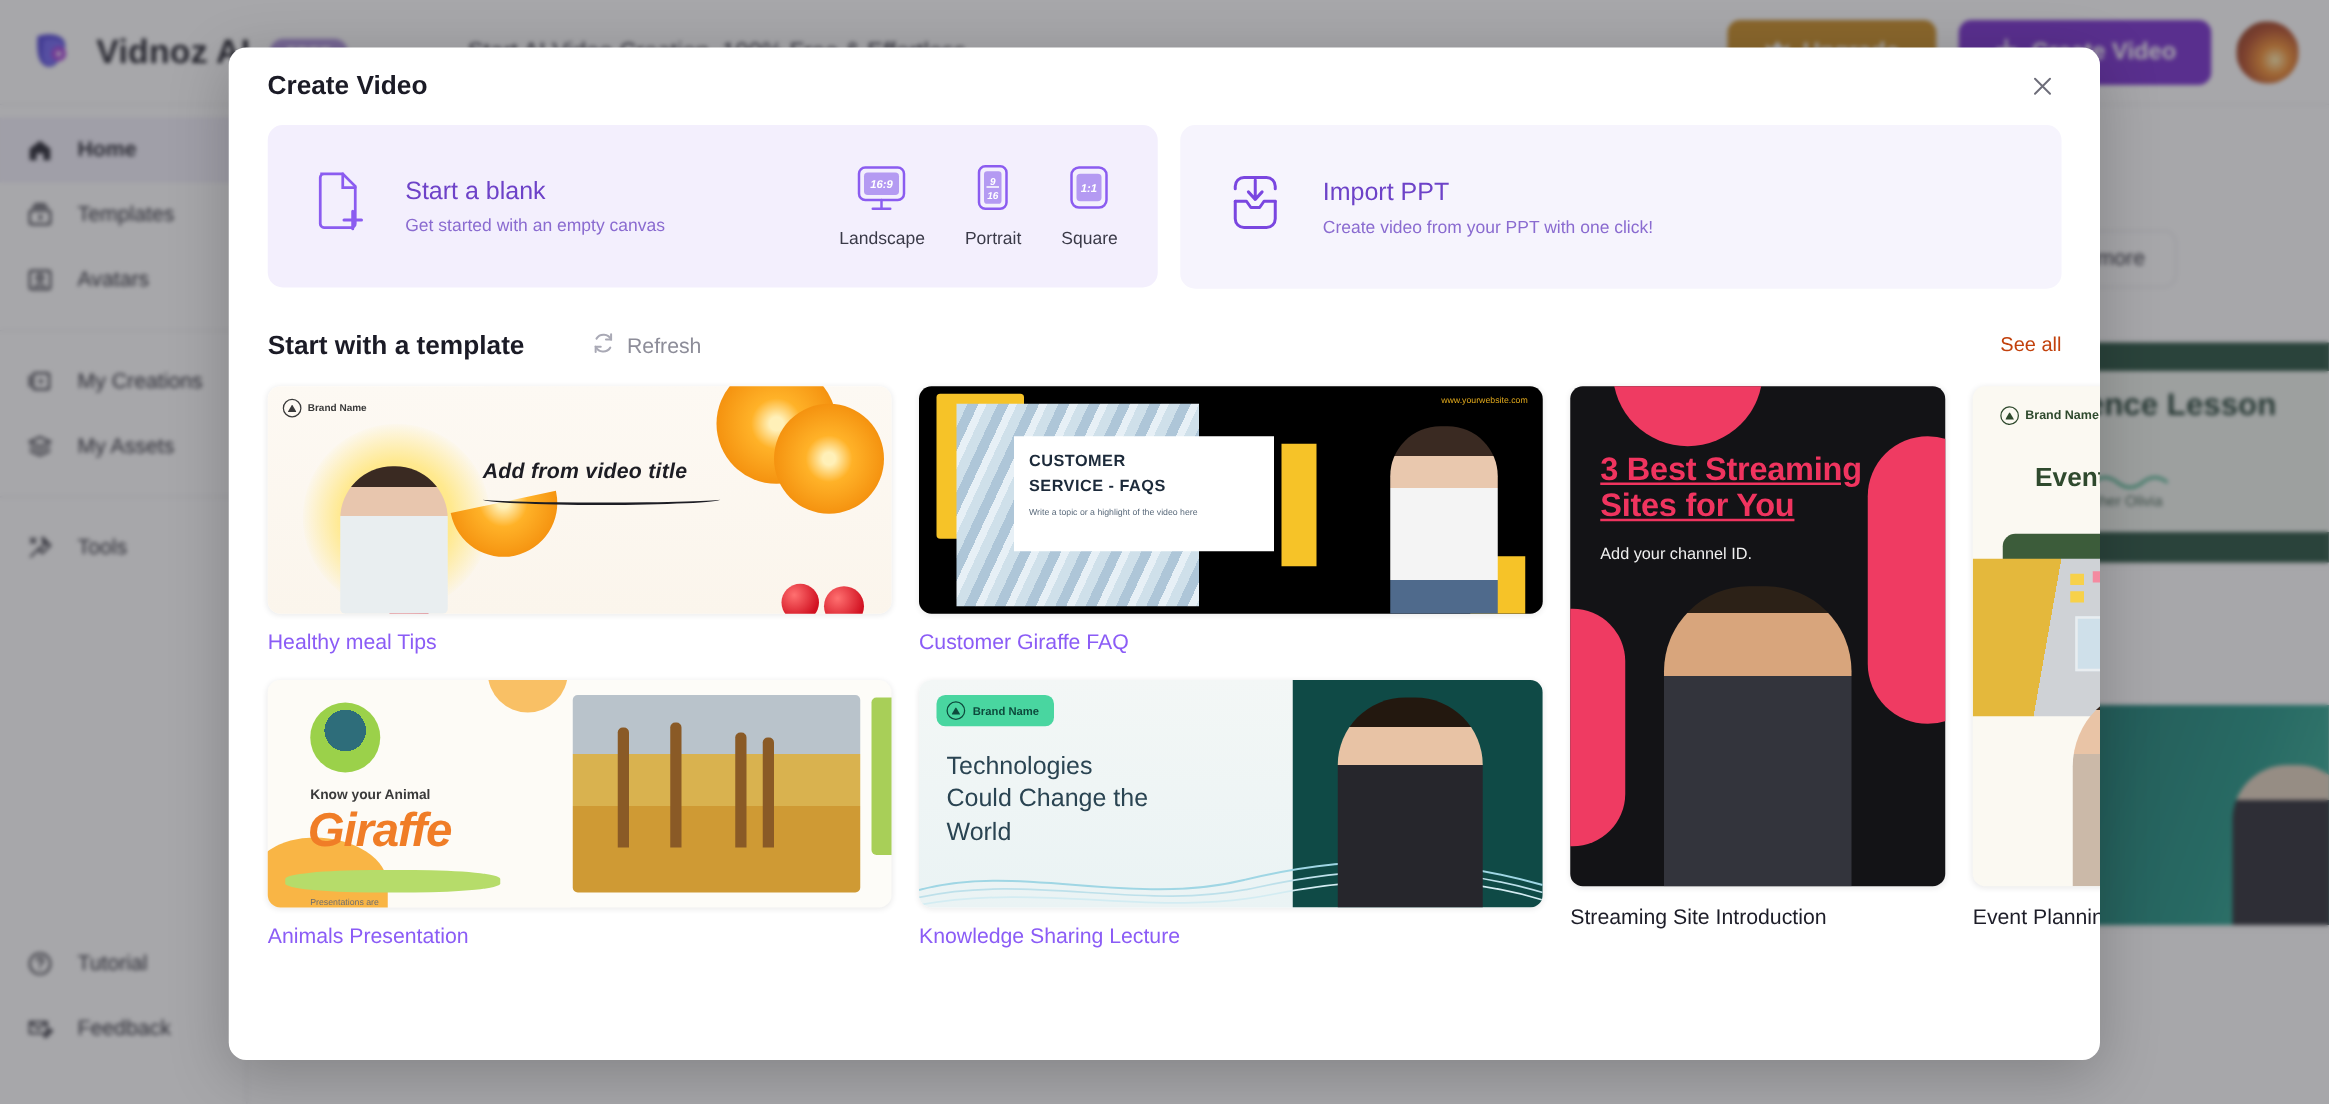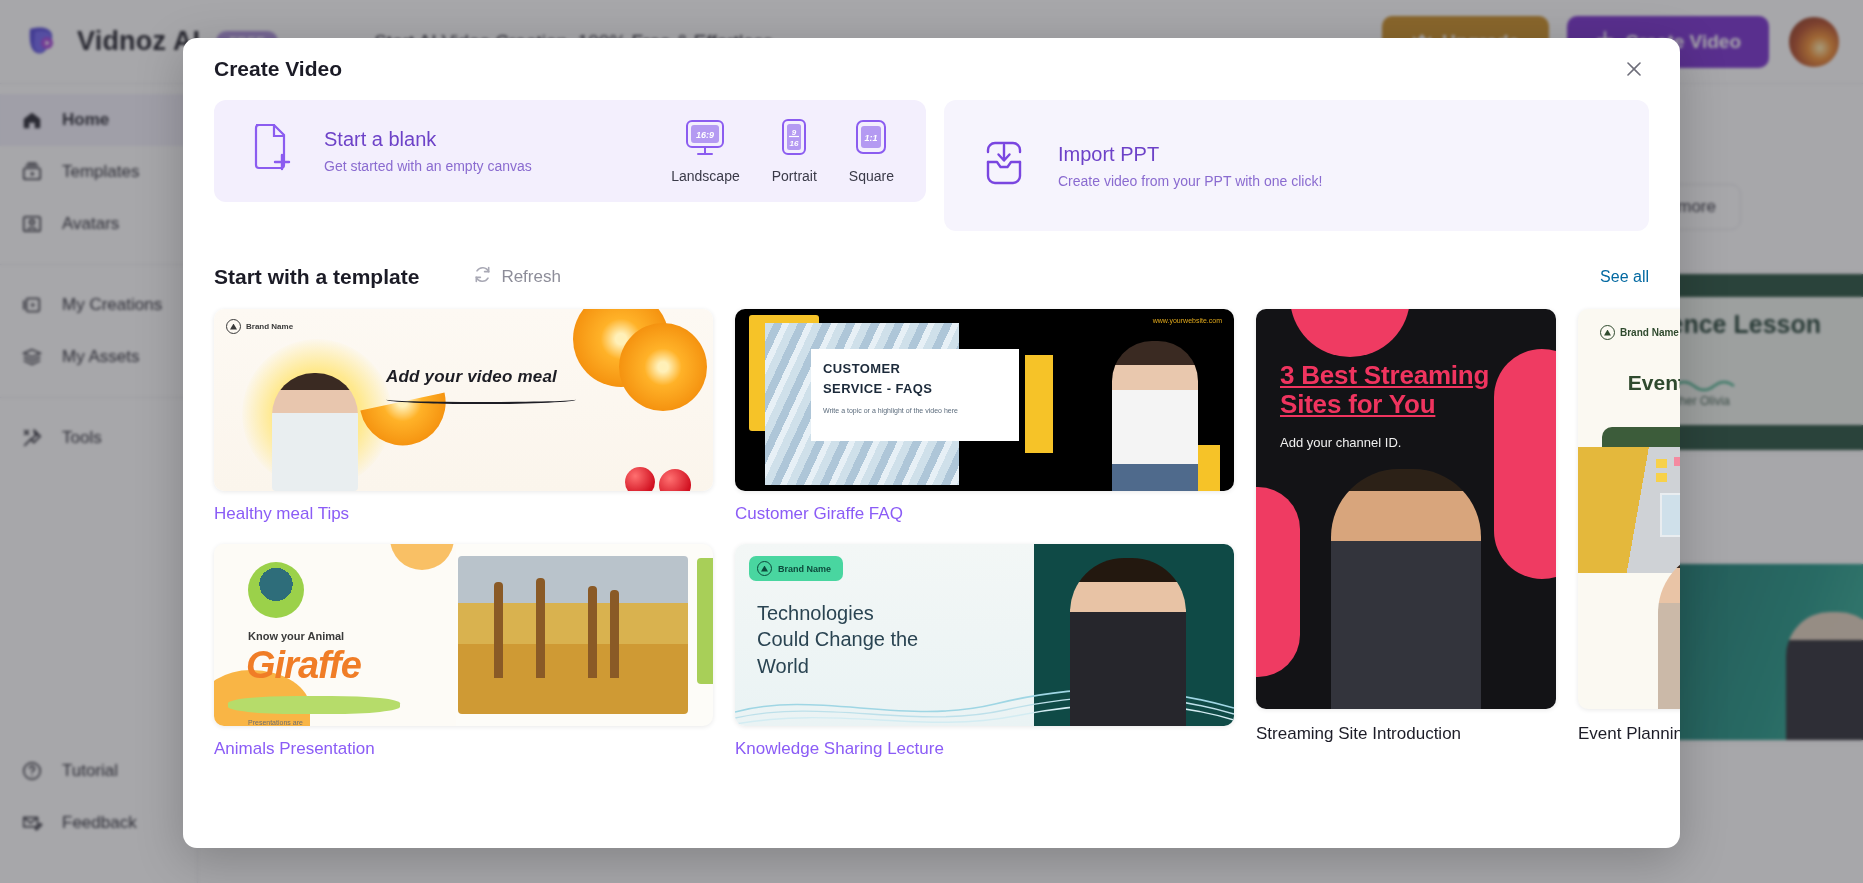--- a/index.html
+++ b/index.html
@@ -113,21 +113,21 @@
     flex: 1; overflow-y: auto; padding: 0 31px 0 31px;
     scrollbar-width: thin; scrollbar-color: #d6d6dd #f4f4f7;
   }
   .modal-body::-webkit-scrollbar { width: 9px; }
   .modal-body::-webkit-scrollbar-track { background: #f4f4f7; }
   .modal-body::-webkit-scrollbar-thumb { background: #d3d3da; border-radius: 6px; }
 
   
   .action-row { display: flex; gap: 18px; }
   .card-blank {
-    flex: 0 0 712px; height: 102px; background: #f3effd; border-radius: 12px;
+    flex: 0 0 712px; height: 130px; background: #f3effd; border-radius: 12px;
     display: flex; align-items: center; padding: 0 32px 0 36px; cursor: pointer;
   }
   .card-ppt {
     flex: 1; height: 131px; background: #f6f4fd; border-radius: 12px;
     display: flex; align-items: center; padding: 0 34px; cursor: pointer;
   }
   .blank-doc-ico { flex: 0 0 52px; margin-right: 22px; }
   .blank-txt { display: flex; flex-direction: column; gap: 7px; }
   .blank-title { font-size: 20px; color: #6d42c8; font-weight: 500; }
   .blank-sub { font-size: 14px; color: #8a6bd0; }
@@ -138,21 +138,21 @@
   .ppt-title { font-size: 20px; color: #6d42c8; font-weight: 500; }
   .ppt-sub { font-size: 14px; color: #8a6bd0; margin-top: 7px; }
 
   
   .sect-head { display: flex; align-items: center; margin: 34px 0 20px 0; }
   .sect-title { font-size: 21px; font-weight: 700; color: #1b1b26; }
   .refresh-btn {
     margin-left: 54px; display: flex; align-items: center; gap: 9px;
     font-size: 17px; color: #8d8d99; cursor: pointer;
   }
-  .see-all { margin-left: auto; font-size: 16px; color: #0369a1; cursor: pointer; }
+  .see-all { margin-left: auto; font-size: 16px; color: #c2410c; cursor: pointer; }
 
   
   .tpl-grid { display: flex; gap: 22px; align-items: flex-start; padding-bottom: 26px; }
   .tpl-col-left { display: flex; flex-direction: column; gap: 20px; width: 1020px; flex: 0 0 1020px; }
   .tpl-row { display: flex; gap: 22px; }
   .tpl-land { width: 499px; flex: 0 0 499px; cursor: pointer; }
   .tpl-port { width: 300px; flex: 0 0 300px; cursor: pointer; }
   .thumb { width: 100%; border-radius: 10px; overflow: hidden; position: relative;
            box-shadow: 0 1px 5px rgba(0,0,0,.09); }
   .thumb-land { height: 182px; }
@@ -533,21 +533,21 @@
               <div class="orange-b"></div>
               <div class="wedge"></div>
               <div class="cherry1"></div>
               <div class="cherry2"></div>
               <div class="cherry3"></div>
               <div class="person"></div>
               <div class="brand-chip" style="left:12px;top:10px;color:#3a3a3a;font-size:8px;font-weight:600">
                 <span class="brand-dot"></span>
                 <span>Brand Name</span>
               </div>
-              <div class="ttl">Add your video meal</div>
+              <div class="ttl">Add from video title</div>
               <div class="underline"></div>
             </div>
             <div class="tpl-name">Healthy meal Tips</div>
           </div>
 
           <div class="tpl-land">
             <div class="thumb thumb-land t2">
               <div class="ybar-l"></div>
               <div class="bld"></div>
               <div class="ybar-r"></div>

